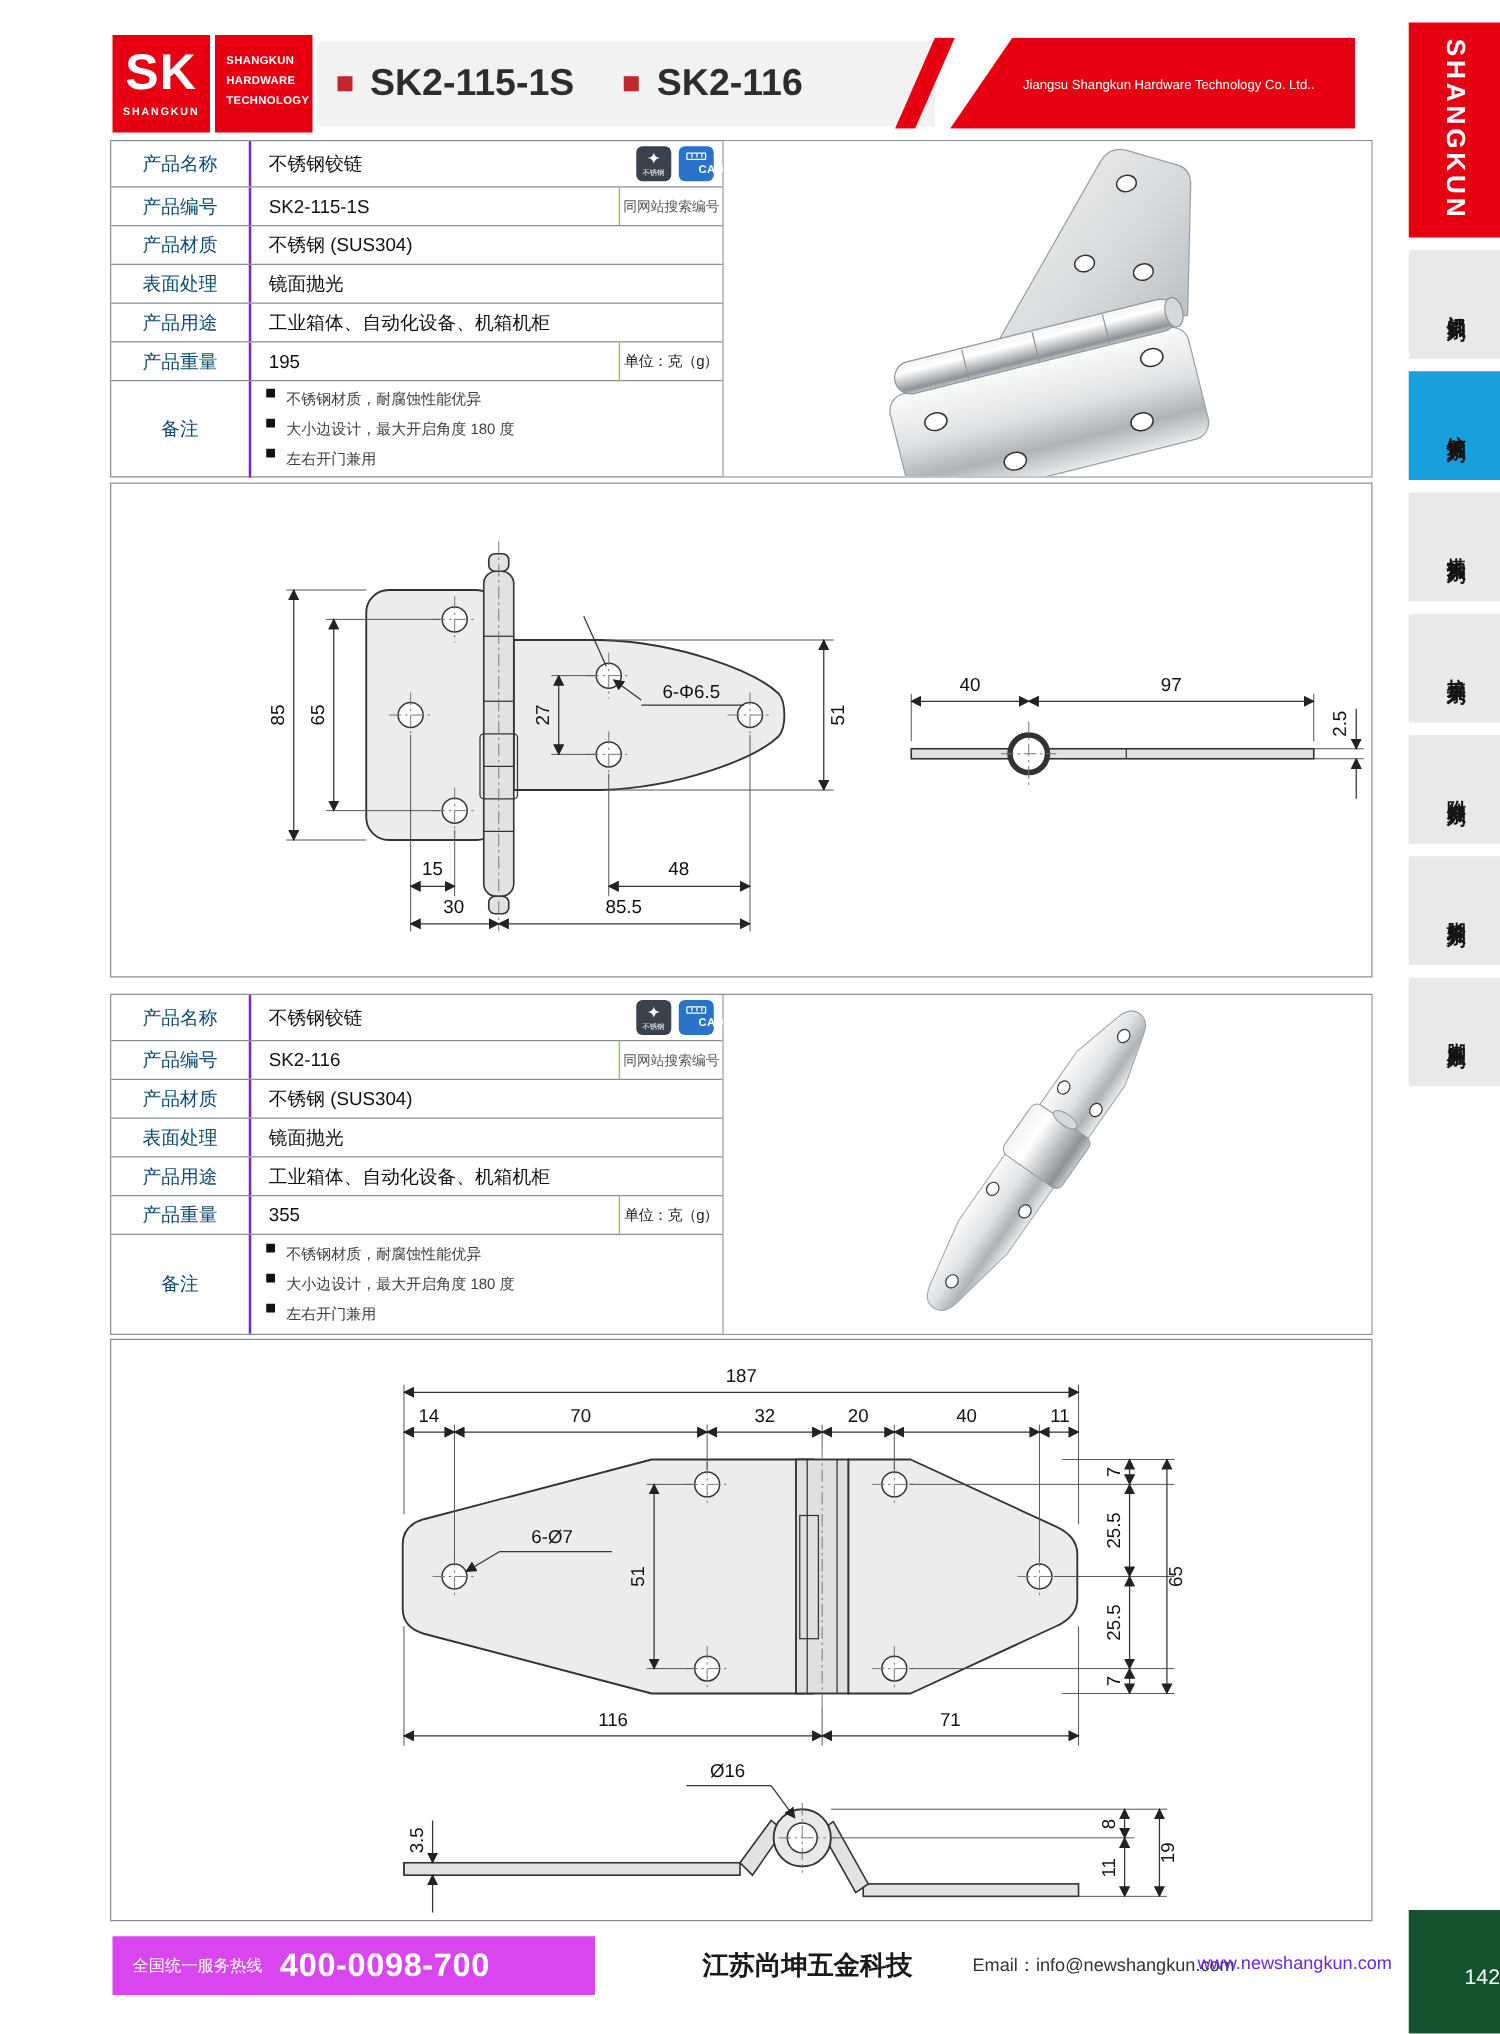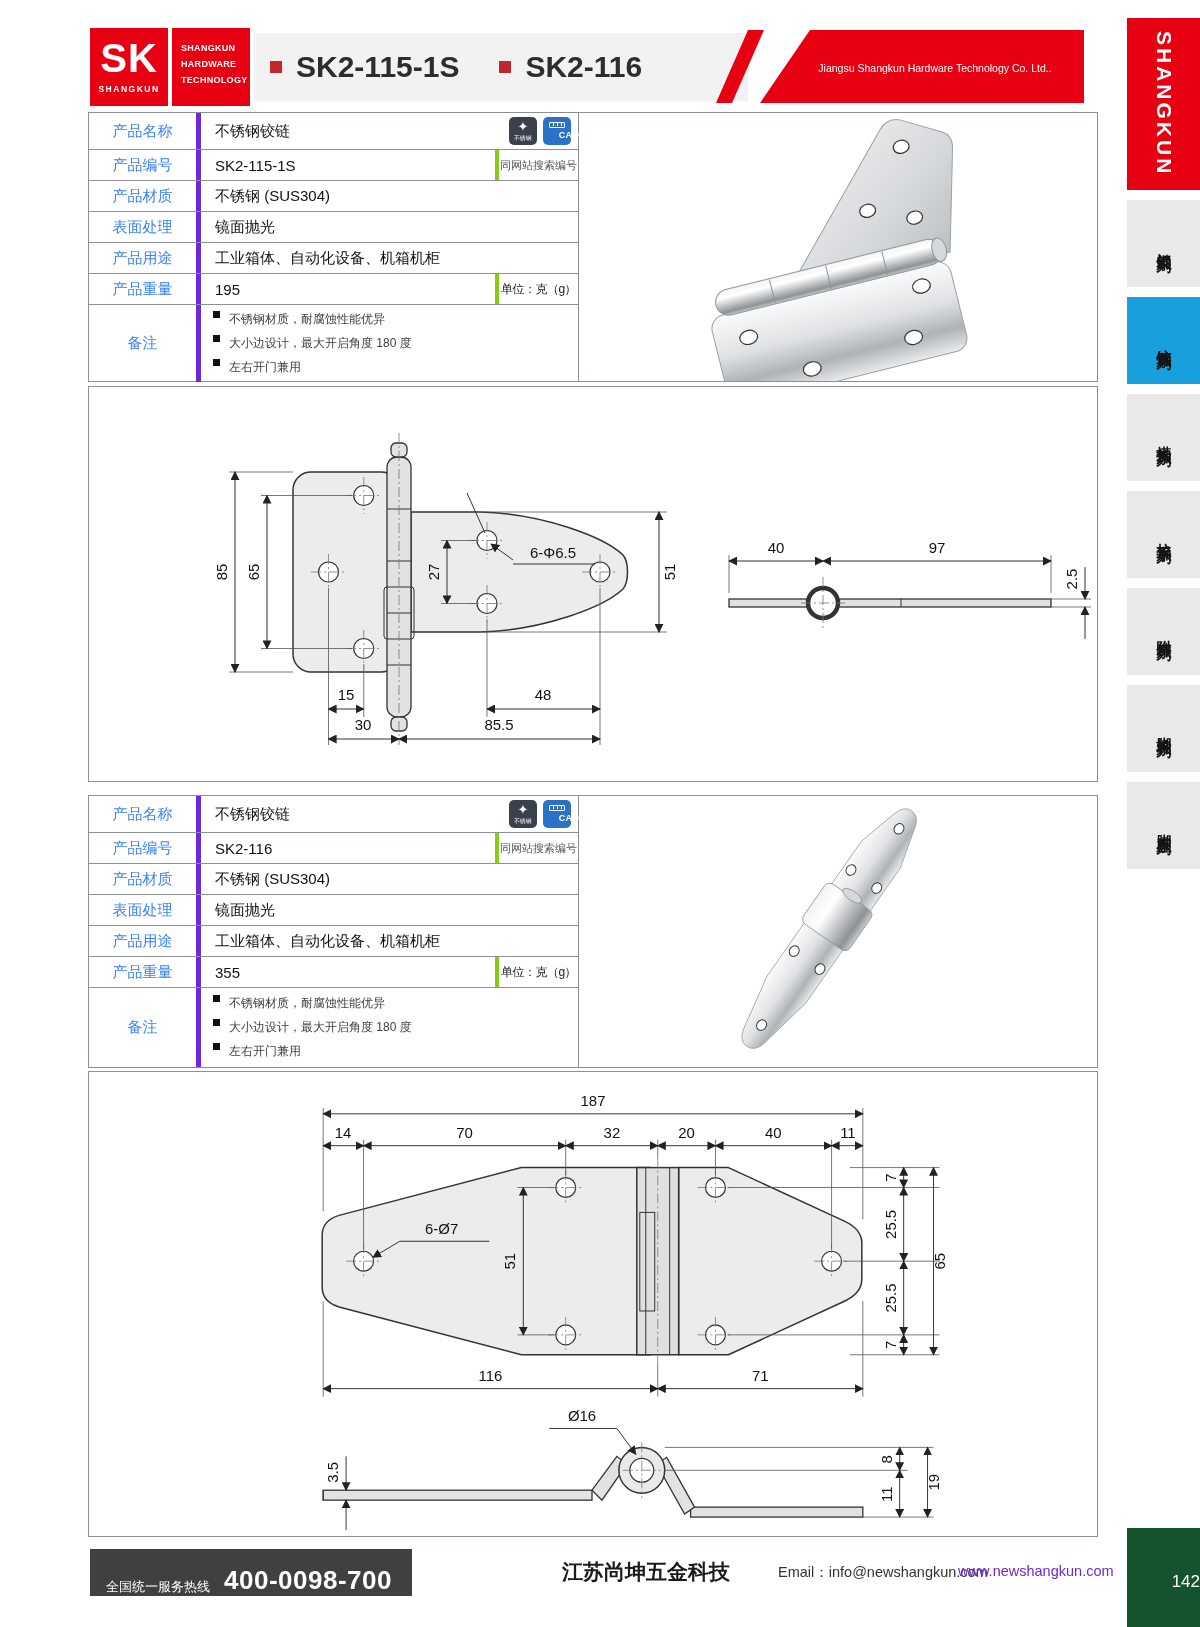--- a/index.html
+++ b/index.html
@@ -41,24 +41,24 @@
   .sec1 { top:112px; height:270px; display:flex; }
   .sec2 { top:386px; height:396px; }
   .sec3 { top:795px; height:273px; display:flex; }
   .sec4 { top:1071px; height:466px; }
 
   
   .spec { width:490px; border-right:1px solid #8a9096; display:flex; flex-direction:column; flex:none; }
   .row { display:flex; border-bottom:1px solid #8a9096; height:31px; flex:none; }
   .row.name { height:37px; }
   .row.remarks { flex:1; border-bottom:none; height:auto; }
-  .lbl { width:112px; flex:none; border-right:5px solid #6d28d9; display:flex; align-items:center;
-    justify-content:center; font-size:15px; color:#3b82f6; }
+  .lbl { width:112px; flex:none; border-right:2px solid #6d28d9; display:flex; align-items:center;
+    justify-content:center; font-size:15px; color:#0c4a6e; }
   .val { flex:1; display:flex; align-items:center; padding-left:14px; font-size:15px; color:#111; position:relative; }
-  .sub { width:83px; flex:none; border-left:4px solid #84cc16; display:flex; align-items:center;
+  .sub { width:83px; flex:none; border-left:1px solid #84cc16; display:flex; align-items:center;
     justify-content:center; font-size:11px; color:#555; }
   .sub.unit { font-size:12px; color:#222; letter-spacing:-0.5px; }
   .badges { position:absolute; right:7px; top:4px; display:flex; gap:6px; }
   .badge { width:28px; height:28px; border-radius:5px; display:flex; flex-direction:column;
     align-items:center; justify-content:center; color:#fff; }
   .badge.steel { background:#39414d; }
   .badge.steel .star { font-size:13px; line-height:1; }
   .badge.steel .t { font-size:6.5px; margin-top:1px; transform:scale(.9); }
   .badge.cad { background:#2a72c8; cursor:pointer; }
   .badge.cad .ruler { width:16px; height:6px; border:1px solid #fff; border-radius:1px; margin-bottom:2px; position:relative; }
@@ -77,22 +77,22 @@
   .plate { fill:#ececec; stroke:#333; stroke-width:1.5; stroke-linejoin:round; }
   .metal { fill:#e2e2e2; stroke:#333; stroke-width:1.3; }
   .thin  { stroke:#333; stroke-width:1; fill:none; }
   .dim   { stroke:#333; stroke-width:1; fill:none; }
   .ext   { stroke:#555; stroke-width:0.8; fill:none; }
   .cl    { stroke:#777; stroke-width:0.8; fill:none; stroke-dasharray:10 3 2 3; }
   .hole  { fill:#fff; stroke:#333; stroke-width:1.2; }
   text.dt { font-family:"Liberation Sans",sans-serif; font-size:15px; fill:#111; }
 
   
-  .foot-red { position:absolute; left:90px; top:1549px; width:322px; height:47px; background:#404040;
-    display:flex; align-items:flex-end; color:#fff; padding-left:16px; gap:14px; }
+  .foot-red { position:absolute; left:90px; top:1549px; width:386px; height:47px; background:#d946ef;
+    display:flex; align-items:center; color:#fff; padding-left:16px; gap:14px; }
   .foot-red .hl-label { font-size:13px; }
   .foot-red .hl-num { font-size:26px; font-weight:bold; letter-spacing:.5px; }
   .foot-company { position:absolute; left:562px; top:1558px; font-size:21px; font-weight:bold; color:#1a1a1a; }
   .foot-email { position:absolute; left:778px; top:1563px; font-size:14.5px; color:#333; cursor:pointer; }
   .foot-site { position:absolute; left:958px; top:1563px; font-size:14.5px; color:#6d28d9; cursor:pointer; }
   .page-box { position:absolute; left:1127px; top:1528px; width:73px; height:99px; background:#14532d;
     color:#fff; display:flex; align-items:flex-start; justify-content:flex-end; }
   .page-box span { font-size:17px; margin-top:44px; }
 </style>
 </head>

